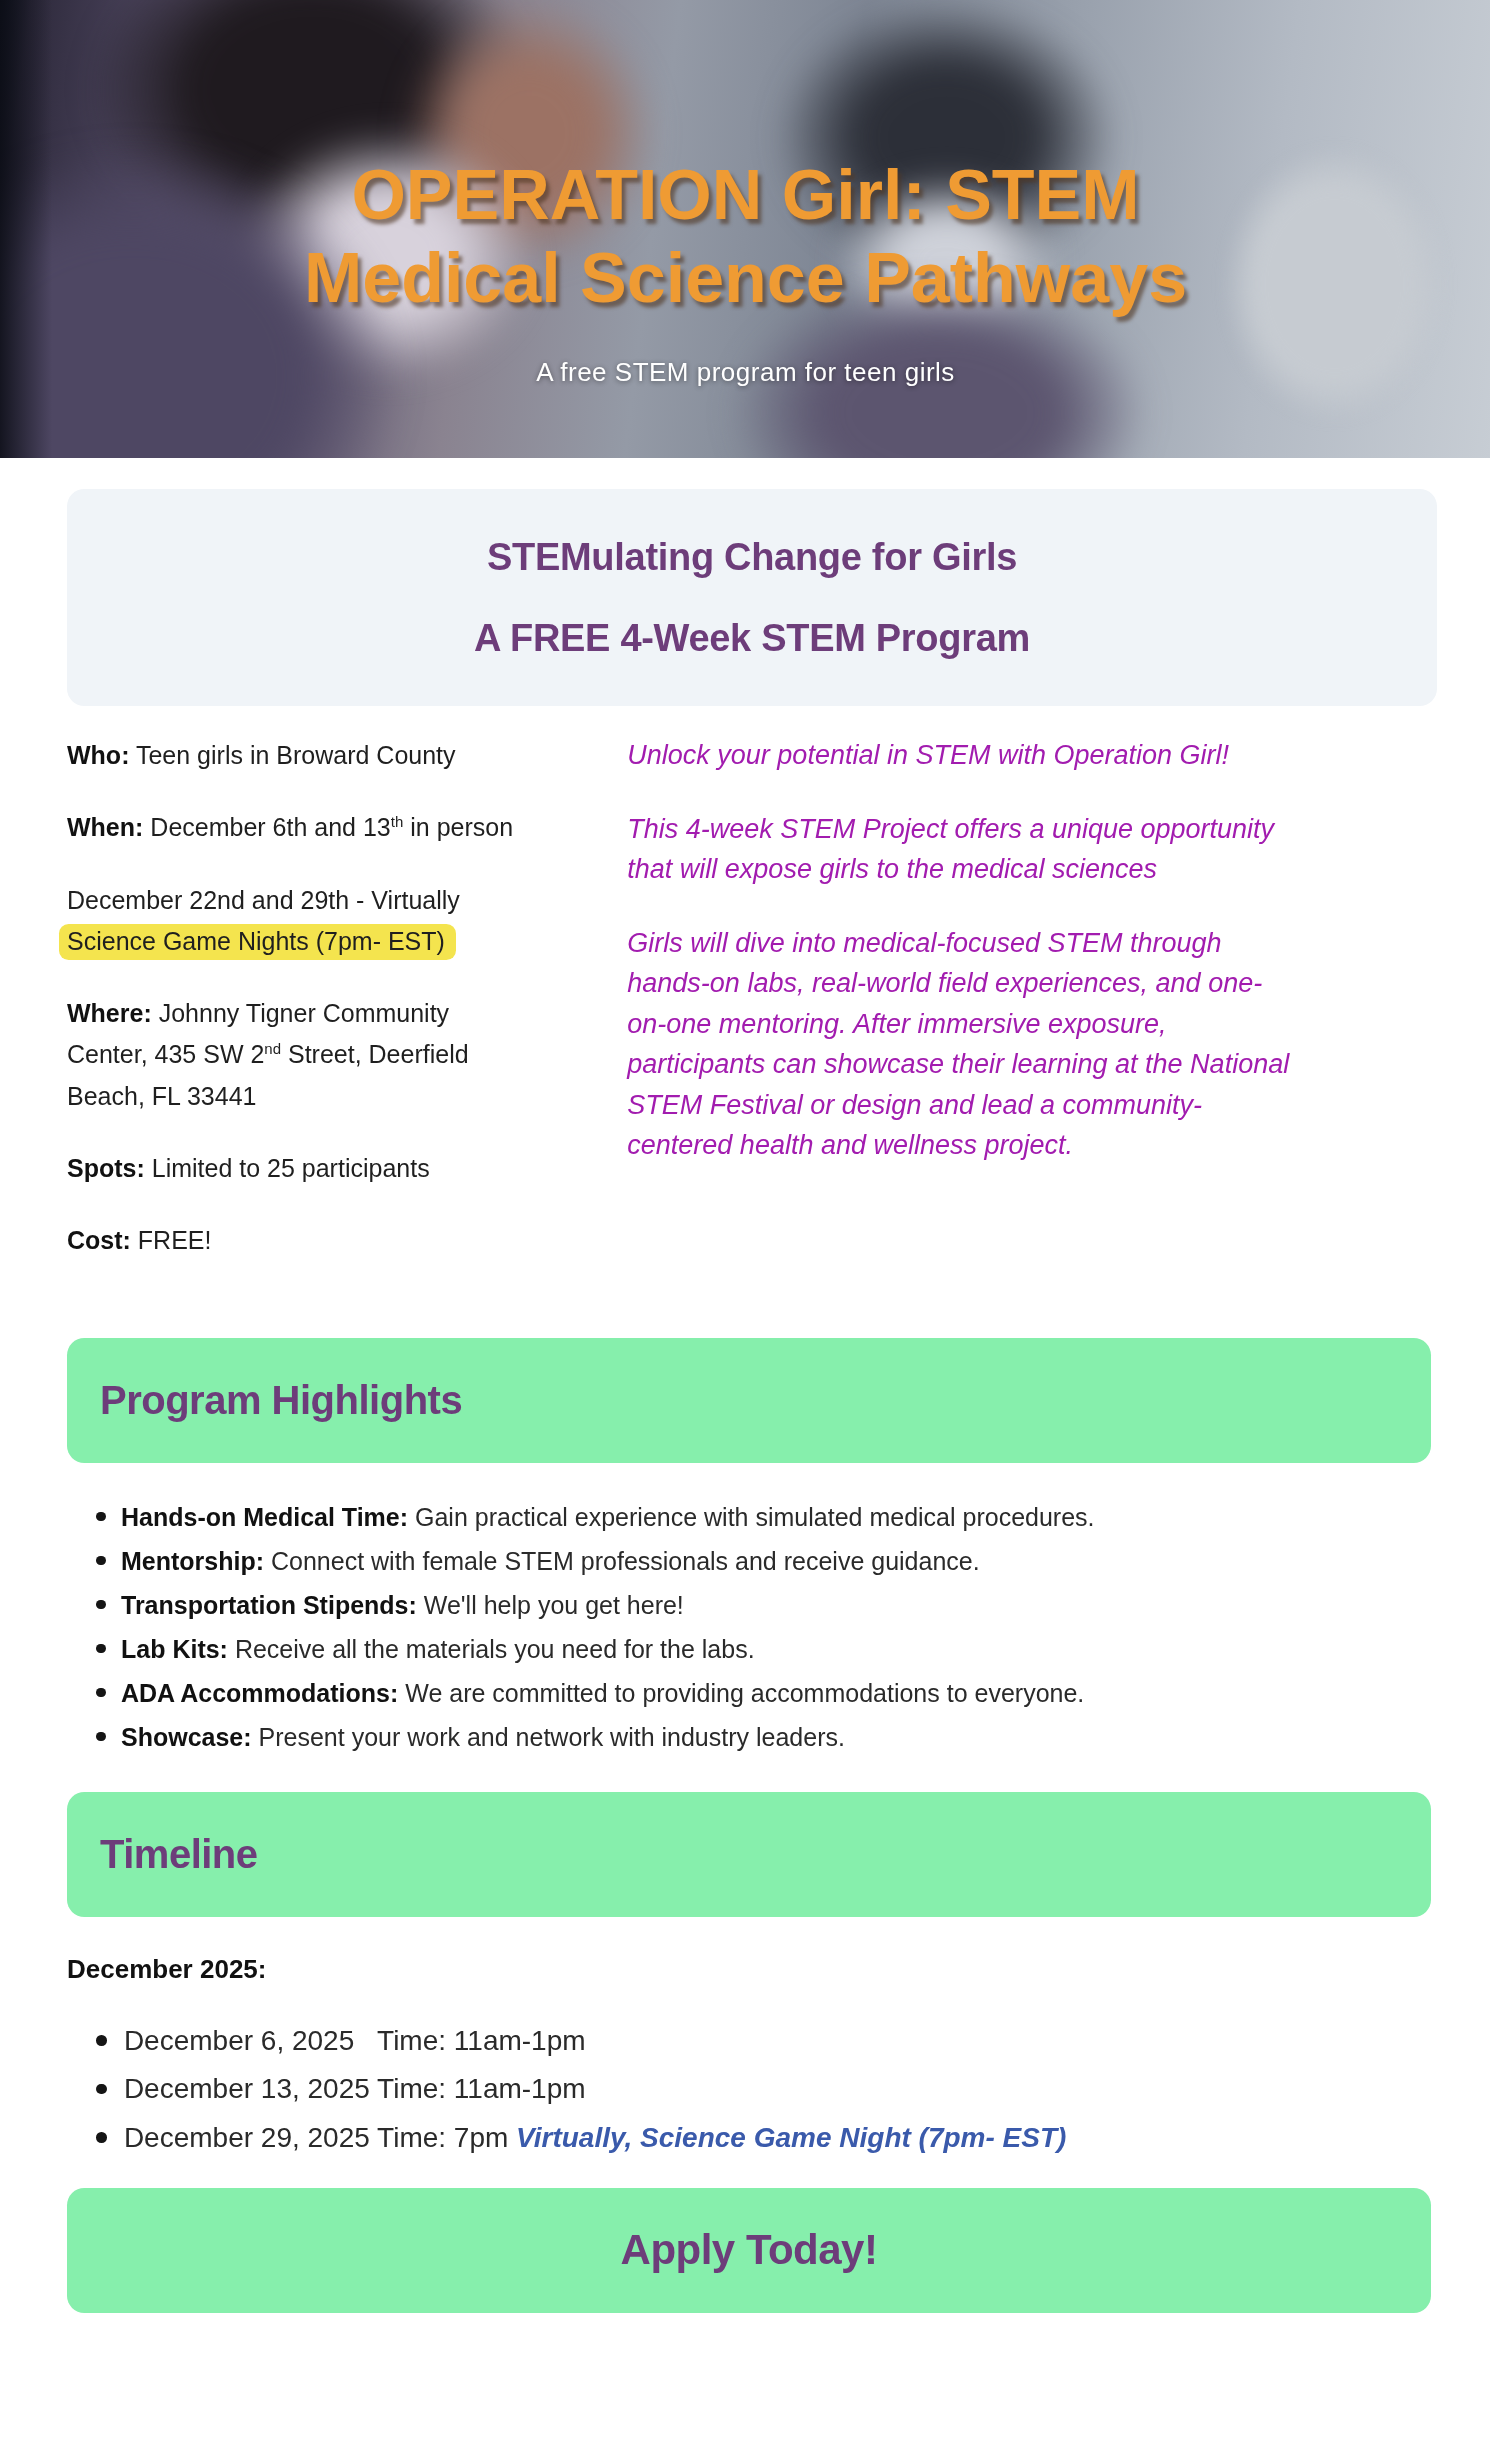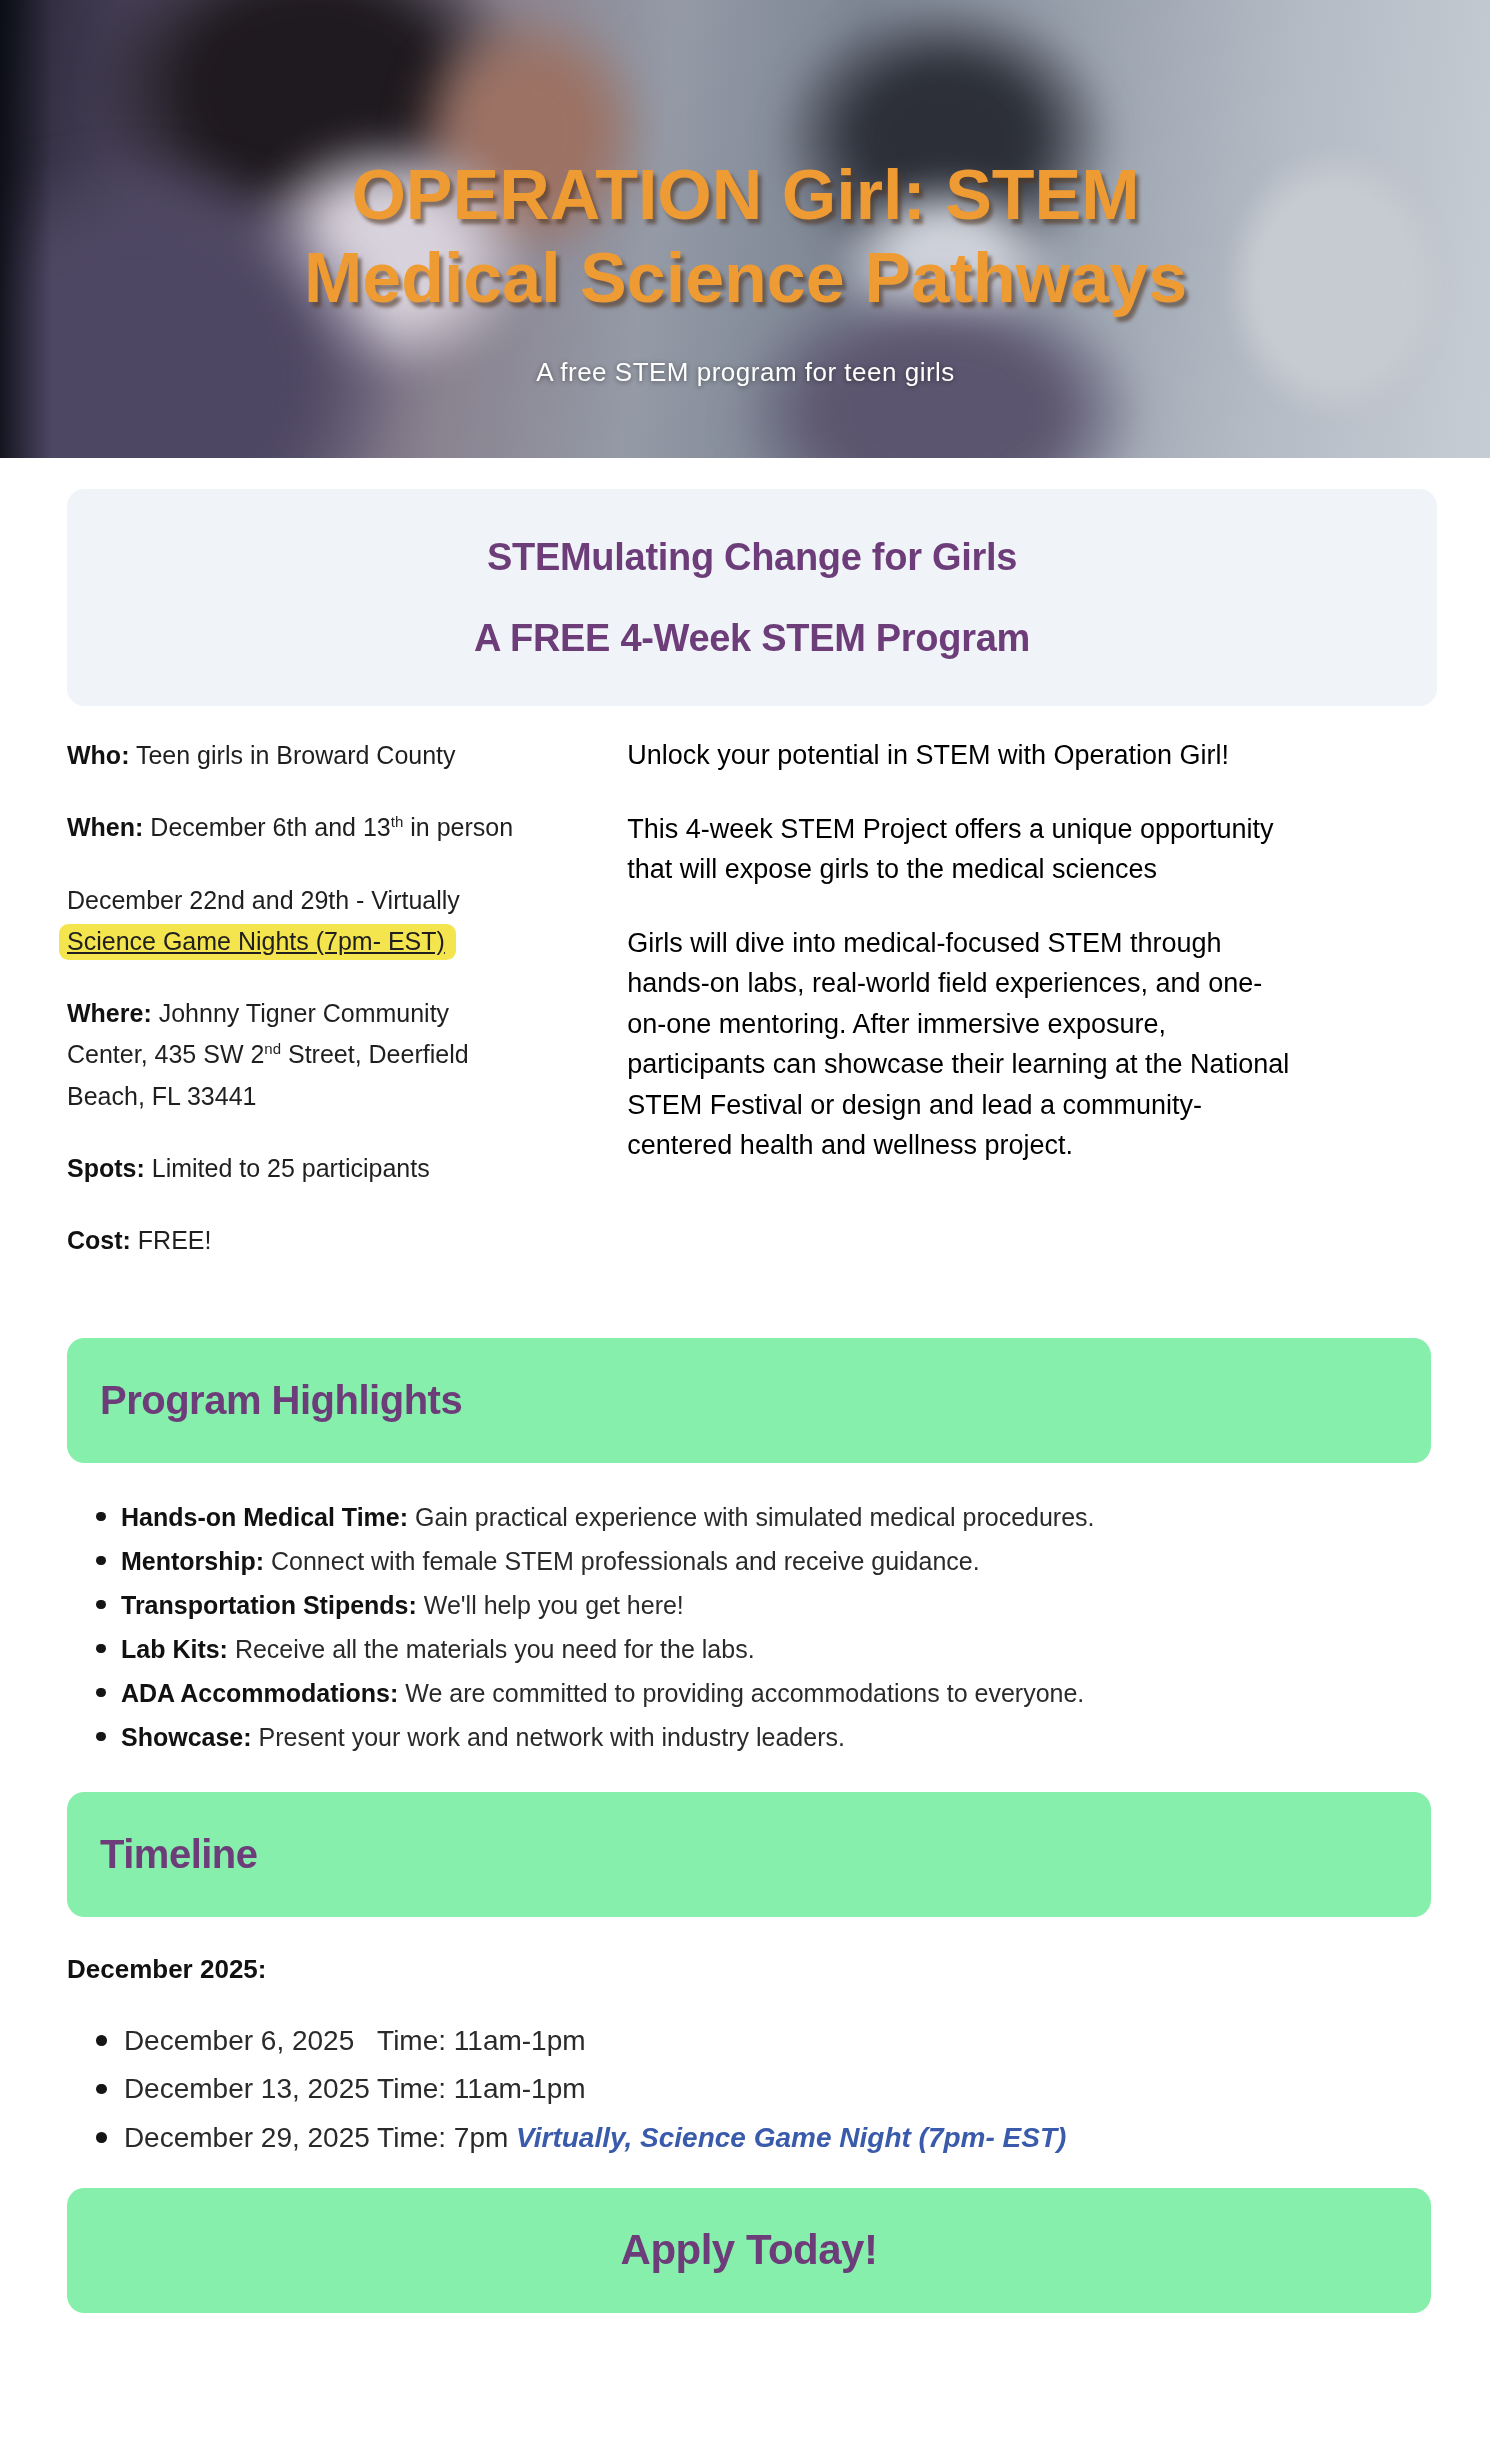--- a/index.html
+++ b/index.html
@@ -64,29 +64,28 @@
     display: flex; flex-direction: column; align-items: center; justify-content: center;
   }
   .intro-box h2 {
     margin: 0; font-size: 38px; font-weight: 700; color: #6D3D7A; letter-spacing: -0.3px;
   }
   .intro-box h2 + h2 { margin-top: 38px; }
 
   
   .columns { display: flex; margin: 29px 60px 0 67px; }
   .col-left  { width: 543px; flex: none; font-size: 25px; line-height: 1.65; color: #1f1f1f; }
-  .col-right { width: 672px; flex: none; margin-left: 17.3px; font-size: 27px; line-height: 1.5; color: #000000; }
+  .col-right { width: 672px; flex: none; margin-left: 17.3px; font-size: 27px; line-height: 1.5; color: #a21caf; font-style: italic; }
   .det { margin: 0 0 31px 0; }
   .det b { color: #111; }
   sup { font-size: 0.6em; vertical-align: super; line-height: 0; }
   .hl-yellow {
     background: #F4E44E; border-radius: 9.6px;
     padding: 2.9px 11.5px 4.8px 7.7px; margin-left: -7.7px;
     box-decoration-break: clone;
-    text-decoration: underline;
   }
   .col-right p { margin: 0 0 33px 0; }
 
   
   .bullet-list { margin: 38px 60px 0 96px; }
   .hl-item { display: flex; gap: 15.4px; margin-bottom: 11.5px; font-size: 25px; line-height: 1.3; }
   .dot { flex: none; width: 9.6px; height: 9.6px; border-radius: 50%; background: #151515; margin-top: 10.6px; }
   .hl-item b { color: #111; }
 
   .panel.highlights { margin-top: 46px; }

